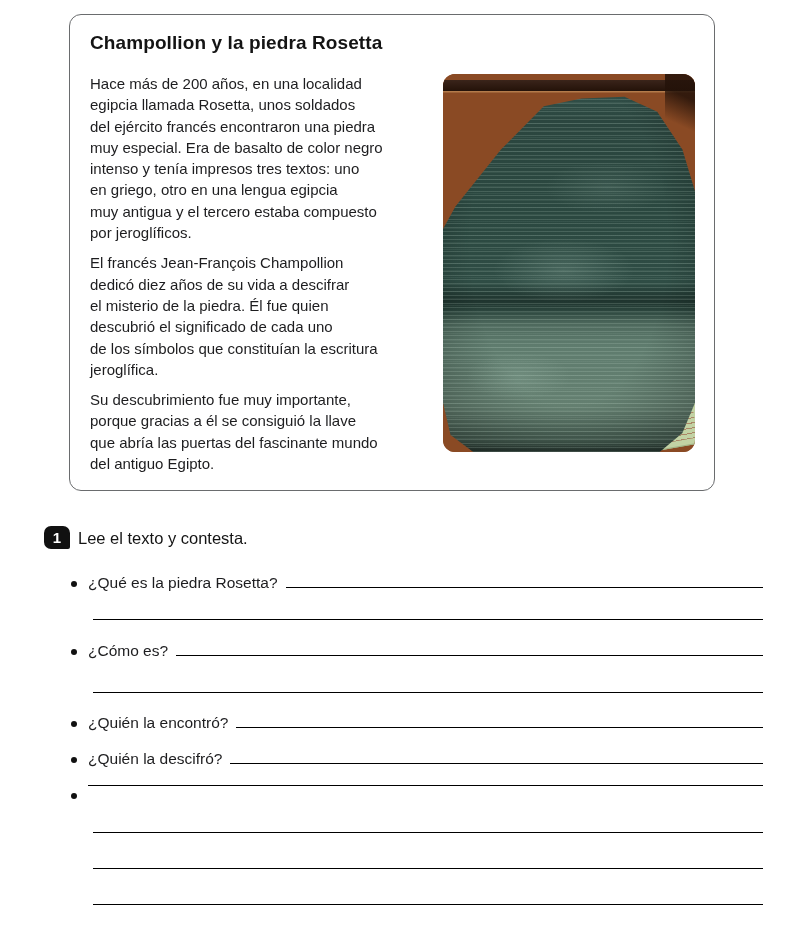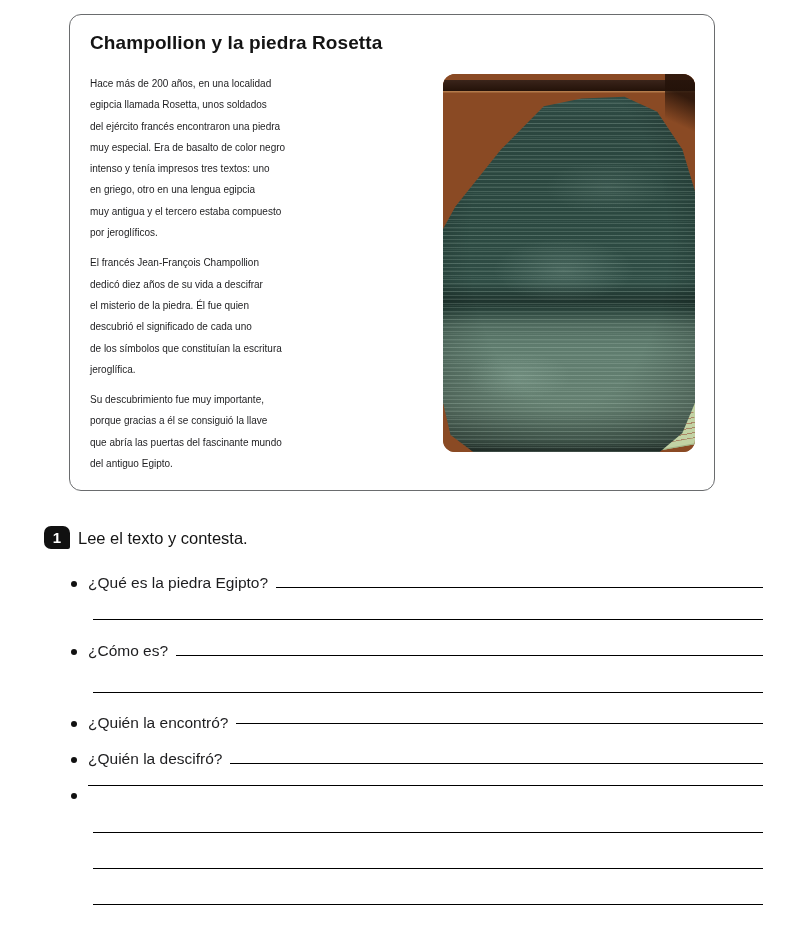--- a/index.html
+++ b/index.html
@@ -22,21 +22,21 @@
   }
   .reading-title {
     position:absolute; left:20px; top:17px;
     font-size:19px; font-weight:bold; letter-spacing:.1px;
     color:#141414;
   }
   .text-col {
     position:absolute; left:20px; top:58px; width:356px;
   }
   .text-col p {
-    font-size:10px; line-height:21.3px;
+    font-size:15px; line-height:21.3px;
     white-space:pre-line;
     margin-bottom:9px;
     color:#1d1d1f;
   }
 
   
   .photo {
     position:absolute; left:373px; top:59px;
     width:252px; height:378px;
     border-radius:12px; overflow:hidden;
@@ -119,21 +119,21 @@
   .q-row .bullet {
     width:6px; height:6px; border-radius:50%;
     background:#111; margin-right:11px; flex:none;
     align-self:center; transform:translateY(1px);
   }
   .q-row .q-label { flex:none; margin-right:8px; }
   .q-row .answer-line {
     flex:1 1 auto; height:0;
     border-bottom:1.4px solid #000000;
   }
-  .q1 { top:573px; } .q2 { top:641px; } .q3 { top:713px;align-items:center; }
+  .q1 { top:573px; } .q2 { top:641px; } .q3 { top:713px; }
   .q4 { top:749px; } .q5 { top:785px; }
 
   .cont-line {
     position:absolute; left:93px; width:670px; height:0;
     border-top:1.4px solid #000000;
   }
   .c1 { top:619px; } .c2 { top:692px; }
   .c3 { top:832px; } .c4 { top:868px; } .c5 { top:904px; }
 </style>
 </head>
@@ -172,21 +172,21 @@
     </div>
     <div class="stone"></div>
   </div>
 </div>
 
 <div class="exercise-number">1</div>
 <div class="exercise-instruction">Lee el texto y contesta.</div>
 
 <div class="q-row q1">
   <span class="bullet"></span>
-  <span class="q-label">¿Qué es la piedra Egipto?</span>
+  <span class="q-label">¿Qué es la piedra Rosetta?</span>
   <span class="answer-line"></span>
 </div>
 <div class="cont-line c1"></div>
 
 <div class="q-row q2">
   <span class="bullet"></span>
   <span class="q-label">¿Cómo es?</span>
   <span class="answer-line"></span>
 </div>
 <div class="cont-line c2"></div>

